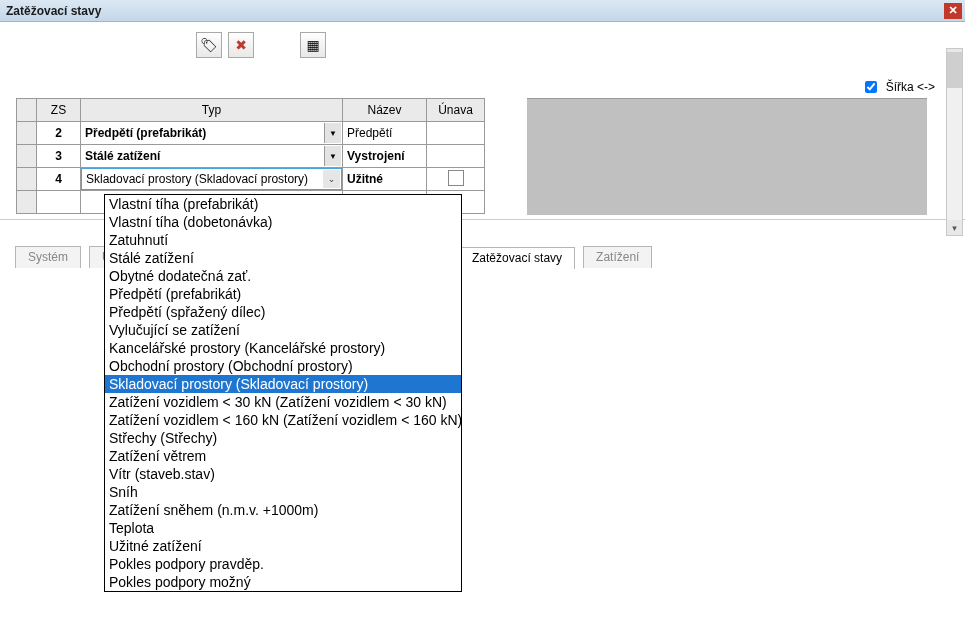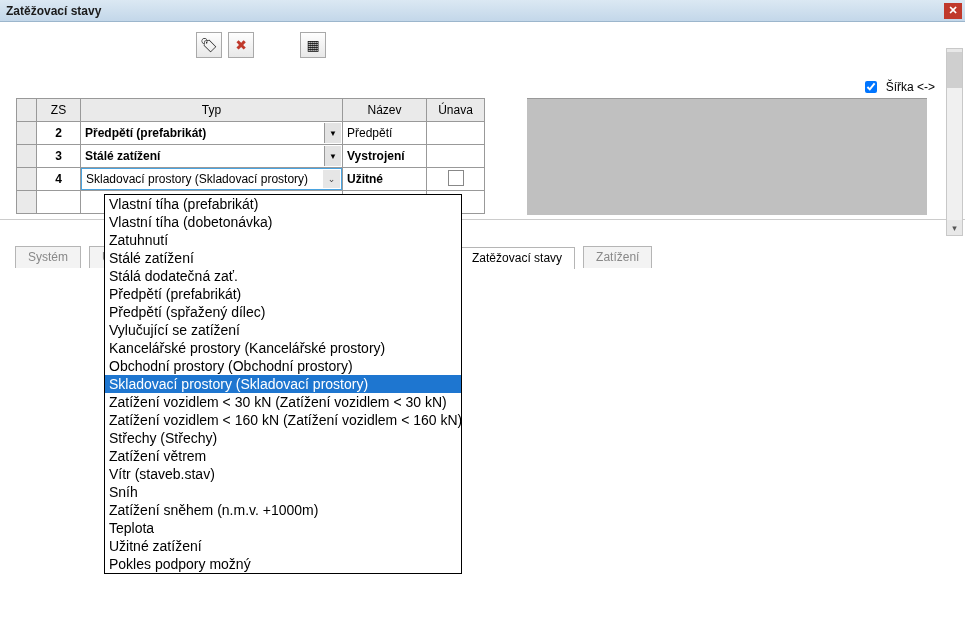--- a/index.html
+++ b/index.html
@@ -356,32 +356,33 @@
       <div class="tab active" style="margin-left:300px">Zatěžovací stavy</div>
       <div class="tab">Zatížení</div>
     </div>
   </div>
 
   <div class="dropdown-list" id="dd-list">
       <div class="opt">Vlastní tíha (prefabrikát)</div>
       <div class="opt">Vlastní tíha (dobetonávka)</div>
       <div class="opt">Zatuhnutí</div>
       <div class="opt">Stálé zatížení</div>
-      <div class="opt">Stálá dodatečná zať.</div>
+      <div class="opt">Obytné dodatečná zať.</div>
       <div class="opt">Předpětí (prefabrikát)</div>
       <div class="opt">Předpětí (spřažený dílec)</div>
       <div class="opt">Vylučující se zatížení</div>
       <div class="opt">Kancelářské prostory (Kancelářské prostory)</div>
       <div class="opt">Obchodní prostory (Obchodní prostory)</div>
       <div class="opt sel">Skladovací prostory (Skladovací prostory)</div>
       <div class="opt">Zatížení vozidlem &lt; 30 kN (Zatížení vozidlem &lt; 30 kN)</div>
       <div class="opt">Zatížení vozidlem &lt; 160 kN (Zatížení vozidlem &lt; 160 kN)</div>
       <div class="opt">Střechy (Střechy)</div>
       <div class="opt">Zatížení větrem</div>
       <div class="opt">Vítr (staveb.stav)</div>
       <div class="opt">Sníh</div>
       <div class="opt">Zatížení sněhem (n.m.v. +1000m)</div>
       <div class="opt">Teplota</div>
       <div class="opt">Užitné zatížení</div>
+      <div class="opt">Pokles podpory pravděp.</div>
       <div class="opt">Pokles podpory možný</div>
     </div>
 
 </div>
 
 </body></html>

